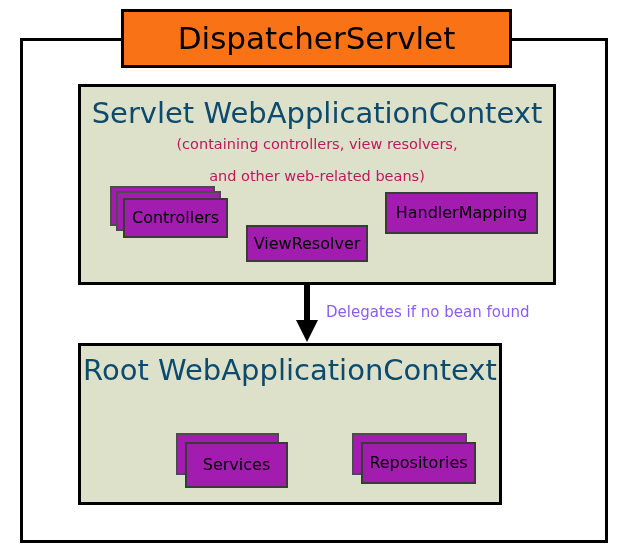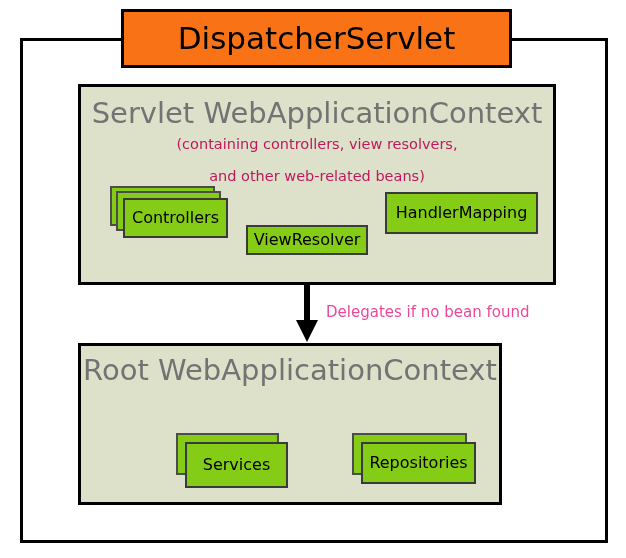--- a/index.html
+++ b/index.html
@@ -59,41 +59,41 @@
     color: #000000;
   }
 
   .ctx-title {
     position: absolute;
     left: 0;
     right: 0;
     text-align: center;
     font-size: 29px;
     line-height: 1.0;
-    color: #737373;
+    color: #0c4a6e;
     white-space: nowrap;
   }
 
   .ctx-subtitle {
     position: absolute;
     left: 0;
     right: 0;
     text-align: center;
     font-size: 14.5px;
     line-height: 1.25;
     color: #be185d;
   }
 
   
   .comp {
     position: absolute;
   }
   .comp .layer {
     position: absolute;
-    background: #84cc16;
+    background: #a21caf;
     border: 2px solid #4c4c4c;
     box-sizing: border-box;
   }
   .comp .layer.front {
     border-color: #3a3a3a;
     display: flex;
     align-items: center;
     justify-content: center;
   }
   .comp .label {
@@ -113,21 +113,21 @@
     width: 0;
     height: 0;
     border-left: 11px solid transparent;
     border-right: 11px solid transparent;
     border-top: 22px solid #000000;
   }
   .arrow-label {
     position: absolute;
     font-size: 15px;
     line-height: 1;
-    color: #ec4899;
+    color: #8b5cf6;
     white-space: nowrap;
   }
 </style>
 </head>
 <body>
 
 <div id="diagram-canvas">
 
   <div class="outer-frame"></div>
 
@@ -143,21 +143,21 @@
 
   <div class="comp" style="left:110px; top:186px; width:120px; height:58px;">
     <div class="layer" style="left:0px; top:0px; width:105px; height:40px;"></div>
     <div class="layer" style="left:6px; top:5px; width:105px; height:40px;"></div>
     <div class="layer front" style="left:13px; top:12px; width:105px; height:40px;">
       <span class="label">Controllers</span>
     </div>
   </div>
 
   <div class="comp" style="left:246px; top:225px; width:122px; height:47px;">
-    <div class="layer front" style="left:0px; top:0px; width:122px; height:30px;">
+    <div class="layer front" style="left:0px; top:0px; width:122px; height:37px;">
       <span class="label">ViewResolver</span>
     </div>
   </div>
 
   <div class="comp" style="left:385px; top:192px; width:180px; height:42px;">
     <div class="layer front" style="left:0px; top:0px; width:153px; height:42px;">
       <span class="label">HandlerMapping</span>
     </div>
   </div>
 

